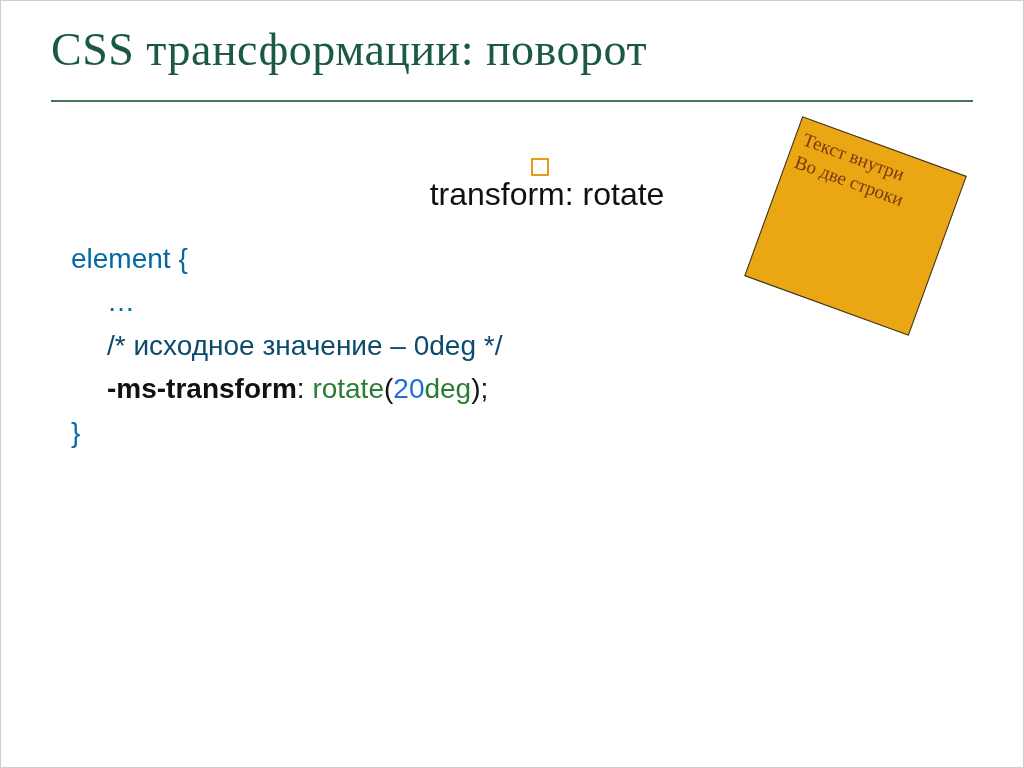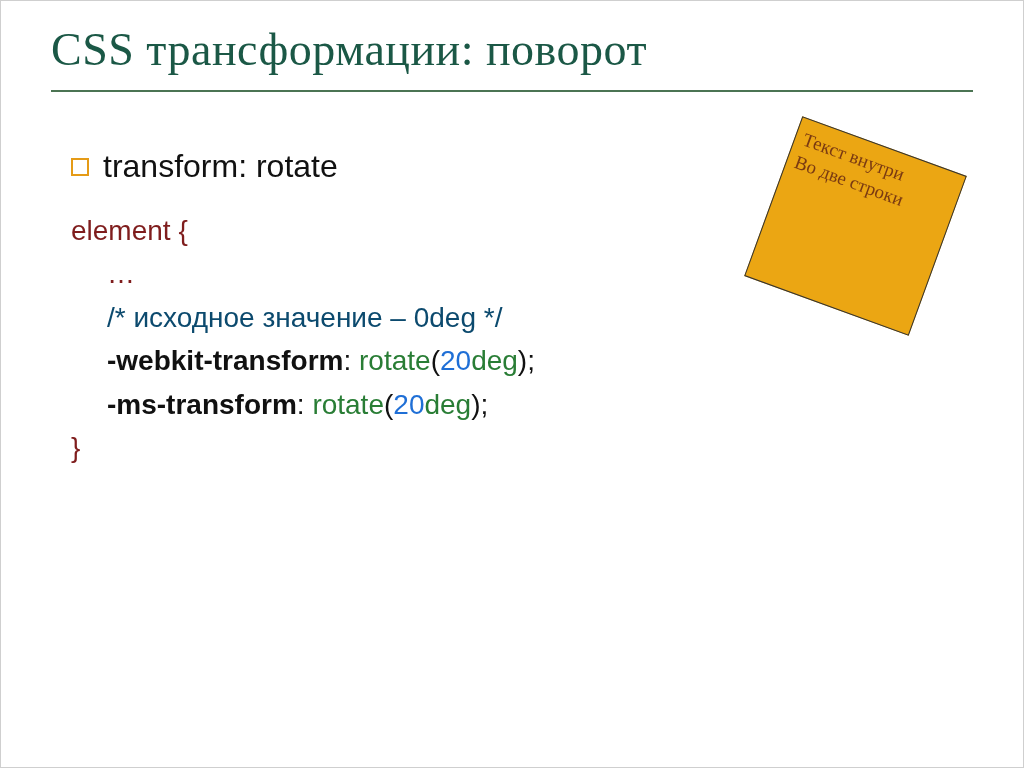--- a/index.html
+++ b/index.html
@@ -16,38 +16,39 @@
     box-sizing: border-box;
     width: 1024px;
     height: 768px;
     border: 1px solid #cfcfcf;
     padding-top: 22px;
   }
   .title-block {
     margin-left: 50px;
     margin-right: 50px;
     border-bottom: 2px solid #4b7453;
-    padding-bottom: 14px;
+    padding-bottom: 24px;
   }
   .slide-title {
     font-family: Georgia, "Times New Roman", serif;
     font-size: 46px;
     font-weight: 400;
     color: #1b5846;
     letter-spacing: 0.5px;
   }
   .body-area {
     position: relative;
     margin-left: 70px;
     margin-top: 56px;
     color: #222;
   }
   .bullet-row {
     display: flex;
     align-items: center;
+    flex-direction: column;
   }
   .bullet-square {
     width: 18px;
     height: 18px;
     border: 2px solid #e59b17;
     box-sizing: border-box;
     margin-right: 14px;
     flex: 0 0 auto;
   }
   .bullet-text {
@@ -55,21 +56,21 @@
     color: #111;
   }
   .code-block {
     margin-top: 24px;
     font-size: 28px;
     line-height: 1.55;
     font-family: Arial, Helvetica, sans-serif;
   }
   .code-line { white-space: pre; }
   .indent { padding-left: 36px; }
-  .sel  { color: #7f1d1d; } 
+  .sel  { color: #0369a1; } 
   .cmt  { color: #0c4a6e; }
   .prop { color: #111; font-weight: bold; }
   .colon{ color: #111; }
   .func { color: #297d35; }
   .paren{ color: #111; }
   .num  { color: #1f6fd6; }
   .unit { color: #297d35; }
   .semi { color: #111; }
 
   .sticky {
@@ -105,21 +106,20 @@
       <span class="bullet-text">transform: rotate</span>
     </div>
 
     <div class="code-block">
       <div class="code-line"><span class="sel">element {</span></div>
       <div class="code-line indent"><span class="sel">…</span></div>
       <div class="code-line indent"><span class="cmt">/* исходное значение – 0deg */</span></div>
 
 
 
-      <div class="code-line indent"><span class="prop">-webkit-transform</span><span class="colon">: </span><span class="func">rotate</span><span class="paren">(</span><span class="num">20</span><span class="unit">deg</span><span class="paren">)</span><span class="semi">;</span></div>
 
 
       <div class="code-line indent"><span class="prop">-ms-transform</span><span class="colon">: </span><span class="func">rotate</span><span class="paren">(</span><span class="num">20</span><span class="unit">deg</span><span class="paren">)</span><span class="semi">;</span></div>
 
       <div class="code-line"><span class="sel">}</span></div>
     </div>
 
   </div>
 
   <div class="sticky">

